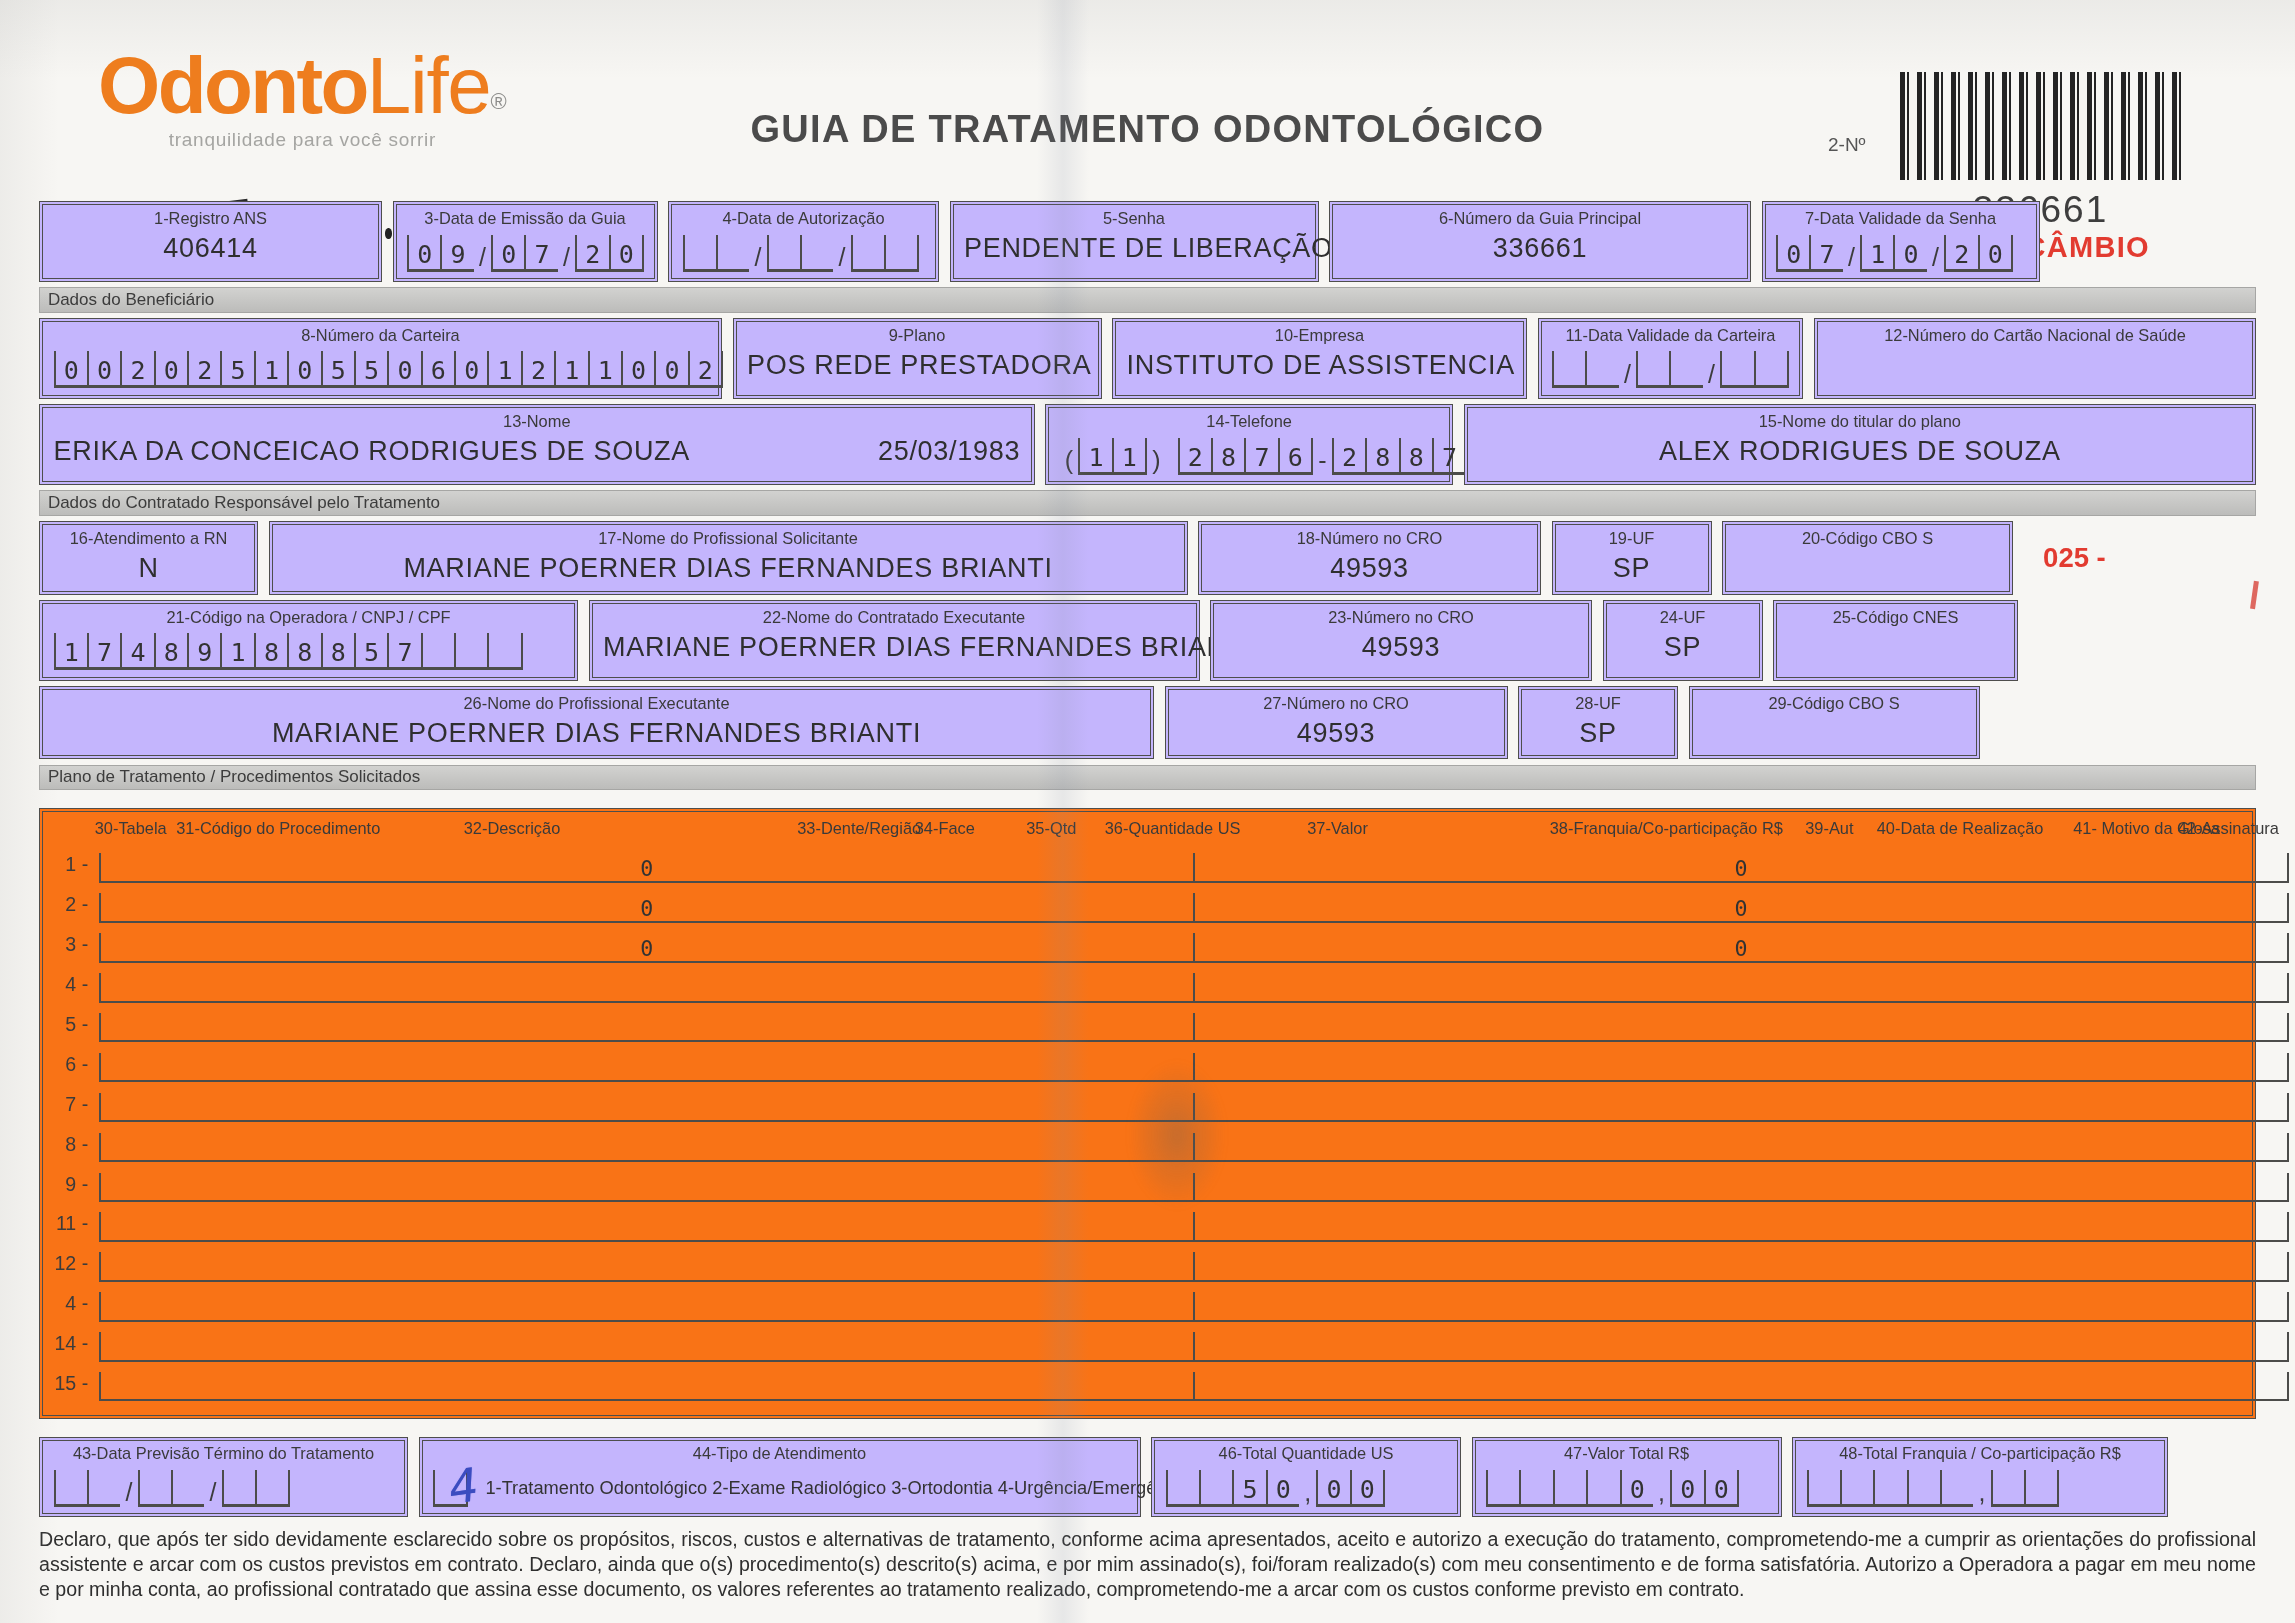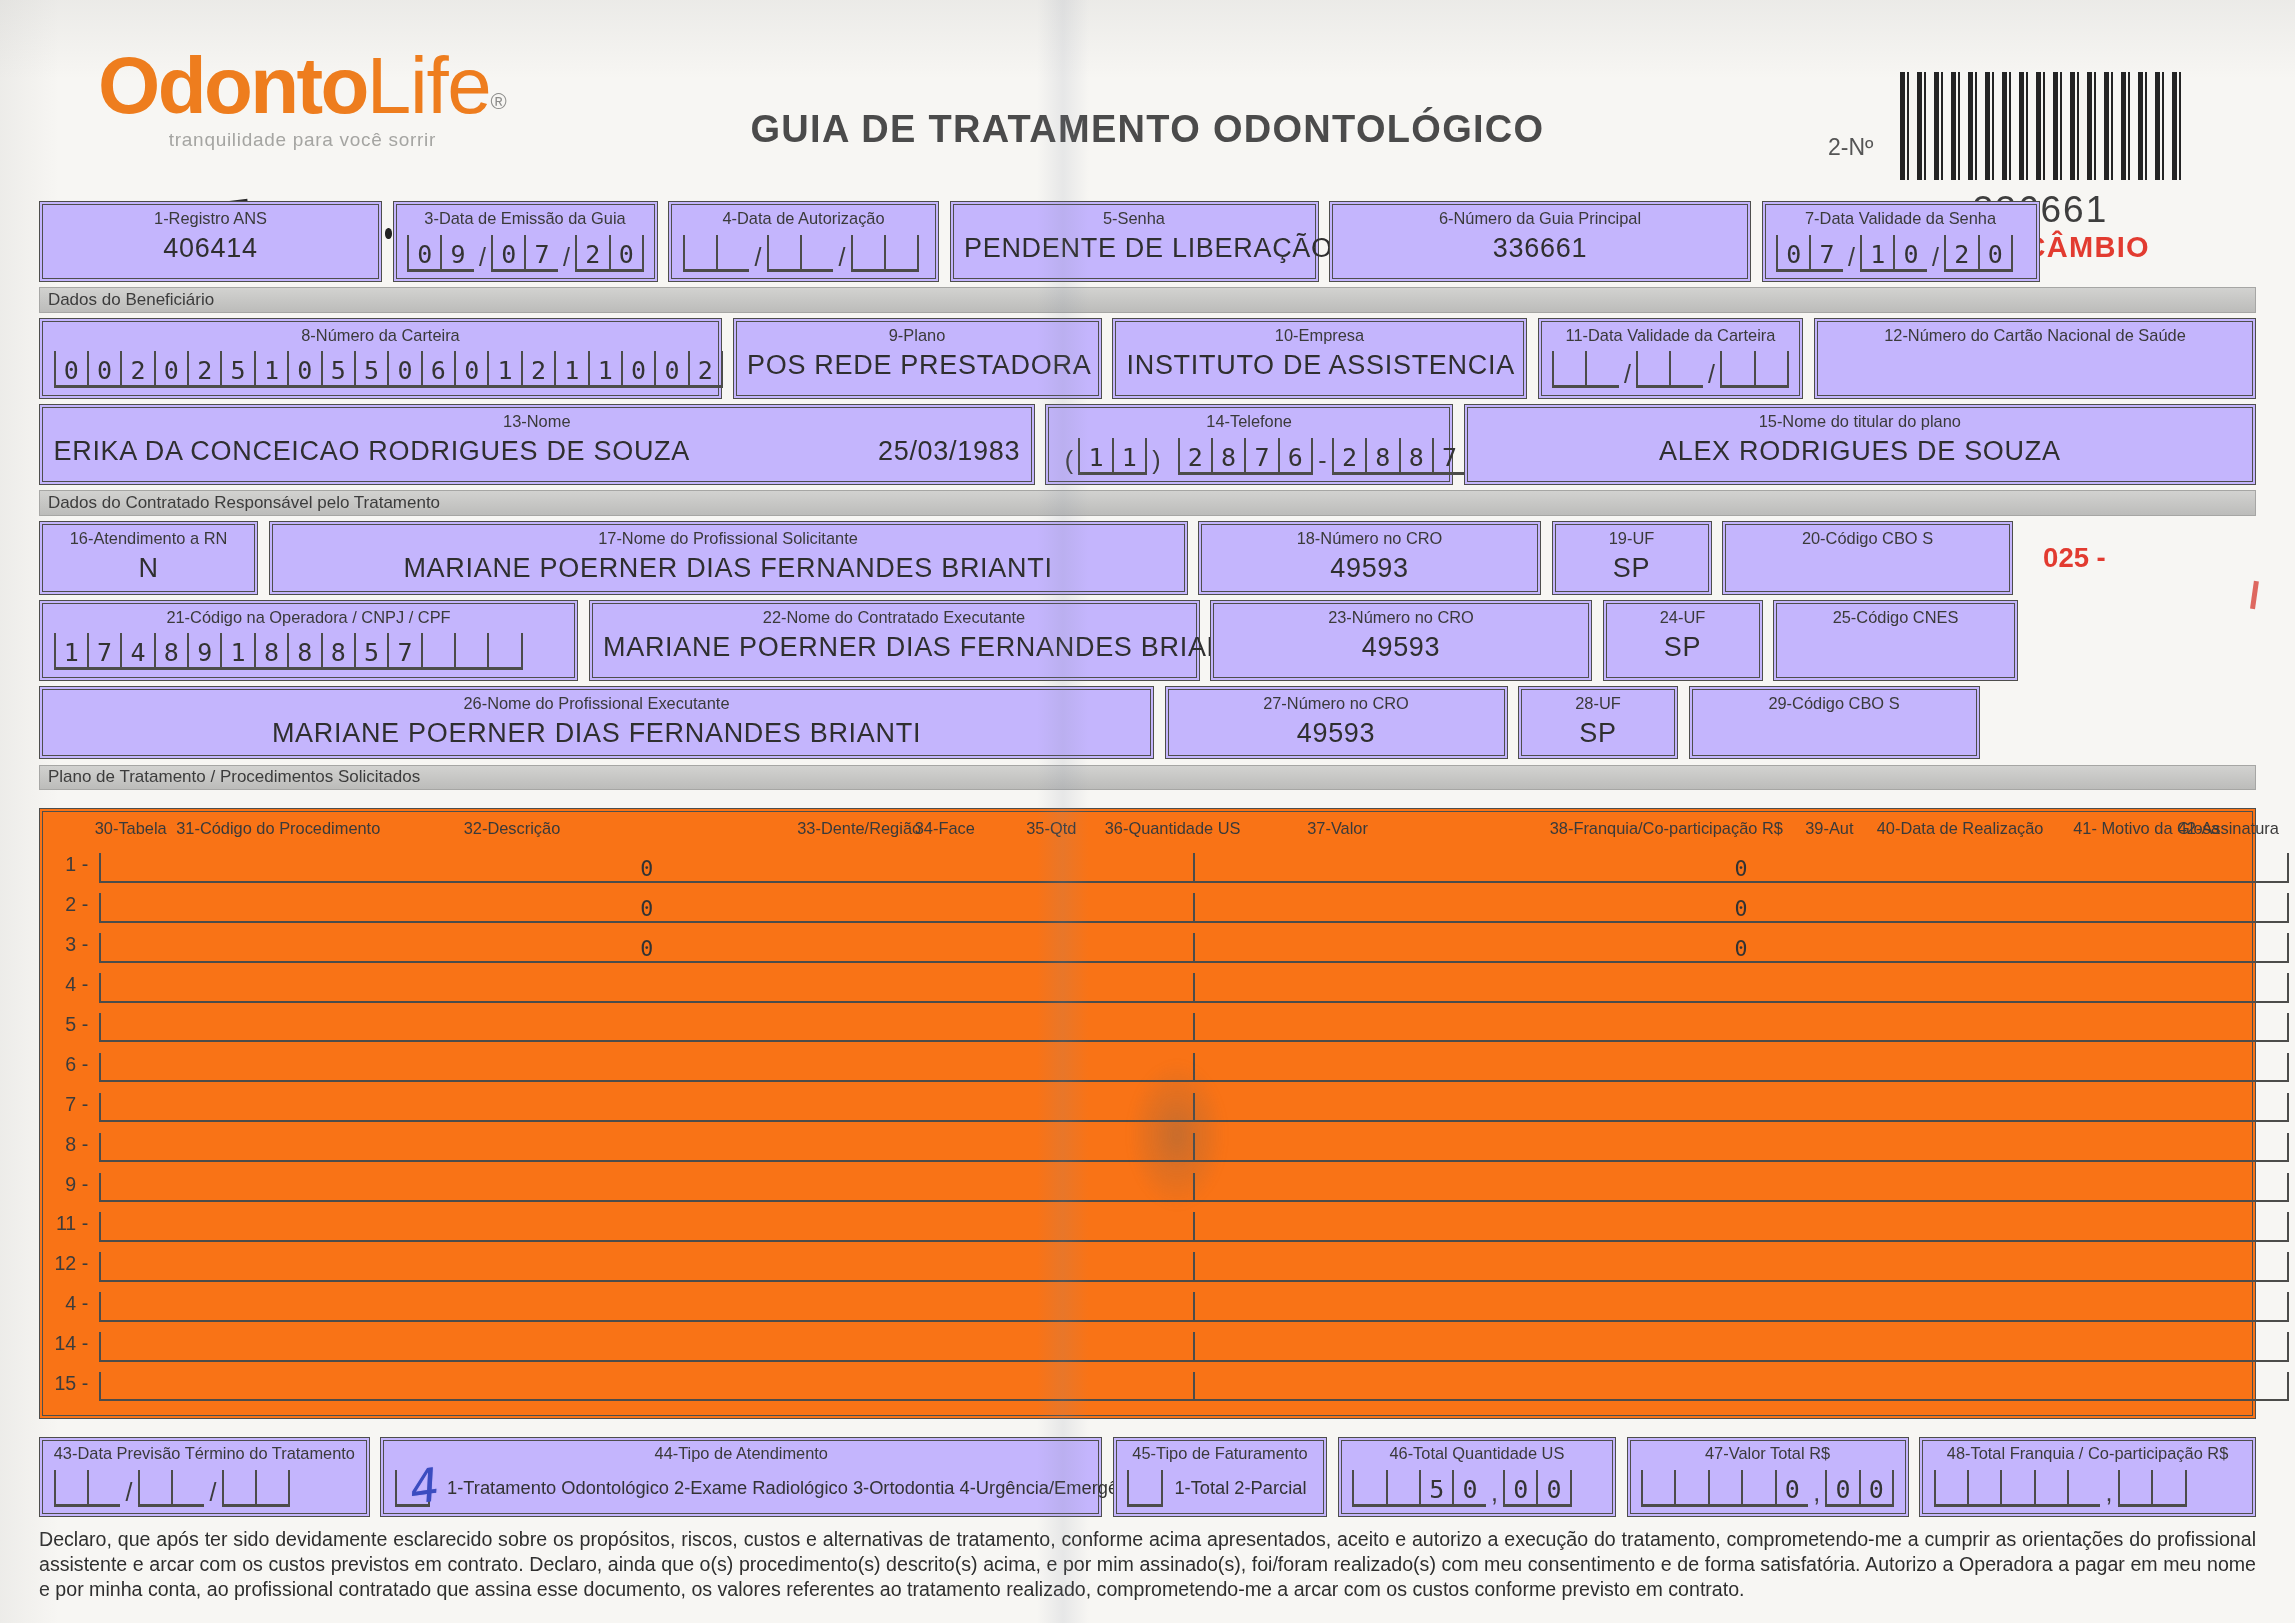--- a/index.html
+++ b/index.html
@@ -11,21 +11,21 @@
   
   .hdr{position:relative;height:196px;}
   .logo{position:absolute;left:98px;top:46px;line-height:1;}
   .logo .p1{font-size:80px;font-weight:800;letter-spacing:-2.6px;color:#ee7d1e;}
   .logo .p2{font-size:80px;font-weight:400;letter-spacing:-1.3px;color:#ee7d1e;}
   .logo .reg{font-size:22px;color:#8d8d8b;vertical-align:super;}
   .tagline{font-size:19px;color:#a5a5a2;letter-spacing:0.7px;margin-top:3.9px;text-align:center;}
   .title{position:absolute;left:0;right:0;top:108px;text-align:center;font-size:38px;
          font-weight:600;letter-spacing:1.3px;color:#4b4b4b;}
   .bcwrap{position:absolute;right:114px;top:72px;width:281px;text-align:center;}
-  .bclabel{position:absolute;left:-72px;top:62px;font-size:23px;color:#555;}
+  .bclabel{position:absolute;left:-72px;top:62px;font-size:19px;color:#555;}
   .barcode{width:281px;height:108px;margin:0 auto;
     background:repeating-linear-gradient(90deg,#242424 0 4.6px,#f7f6f3 4.6px 7.2px,#242424 7.2px 9.2px,
       #f7f6f3 9.2px 17px,#242424 17px 21.6px,#f7f6f3 21.6px 24px,#242424 24px 25.5px,#f7f6f3 25.5px 34px);}
   .bcnum{font-size:37px;color:#3e3e3e;letter-spacing:2px;margin-top:9.2px;}
   .bctag{font-size:29px;font-weight:700;color:#e23b30;letter-spacing:1.3px;}
   
   .sbar{margin:5.2px 39px 3.9px;height:23.6px;background:linear-gradient(#d2d2d0,#bcbcba);
         border:0.7px solid #a6a6a4;display:flex;align-items:center;padding:0 7.9px;
         font-size:17px;color:#3c3c3c;}
   
@@ -475,29 +475,20 @@
     <div class="fbox" style="width:693px">
       <div class="flabel">44-Tipo de Atendimento</div>
       <div class="combline" style="align-items:center;">
         <span class="comb" style="position:relative;">
             <span class="cc"></span>
           </span>
         <span class="hand" style="position:absolute;left:26px;top:18.3px;font-size:46px;transform:rotate(-8deg);">4</span>
         <span style="font-size:18.3px;margin-left:17px;white-space:nowrap;">1-Tratamento Odontológico  2-Exame Radiológico  3-Ortodontia  4-Urgência/Emergência</span>
       </div>
     </div>
-    <div class="fbox" style="width:209px">
-      <div class="flabel">45-Tipo de Faturamento</div>
-      <div class="combline" style="align-items:center;">
-        <span class="comb">
-            <span class="cc"></span>
-          </span>
-        <span style="font-size:18.3px;margin-left:11.8px;white-space:nowrap;">1-Total  2-Parcial</span>
-      </div>
-    </div>
     <div class="fbox" style="width:281px">
       <div class="flabel">46-Total Quantidade US</div>
       <div class="combline">
           <span class="comb">
             <span class="cc"></span>
             <span class="cc"></span>
             <span class="cc">5</span>
             <span class="cc">0</span>
             <span class="dsep">,</span>
             <span class="cc">0</span>

